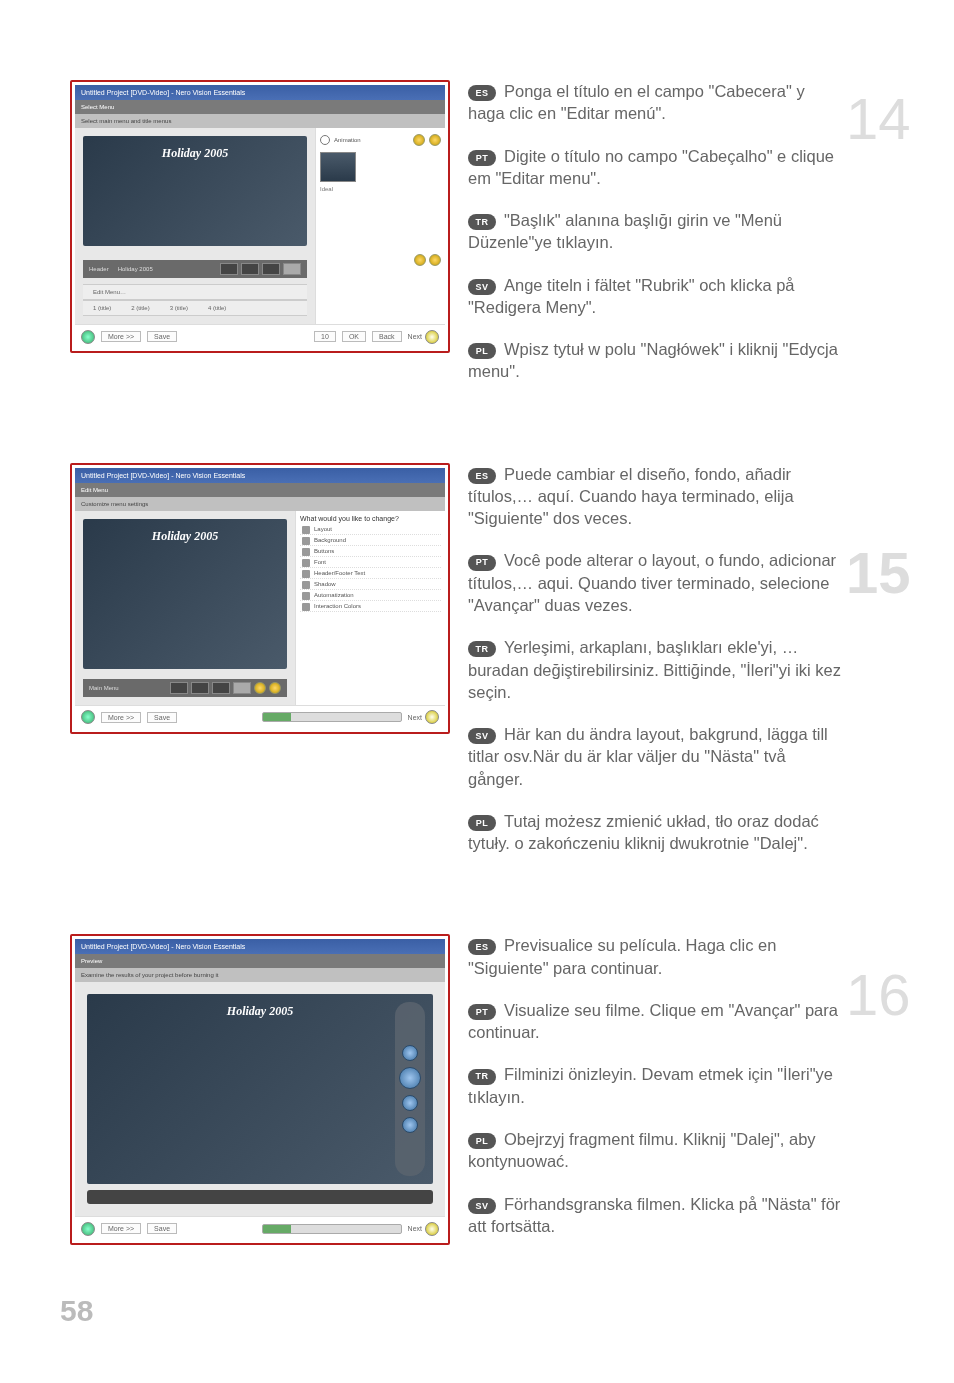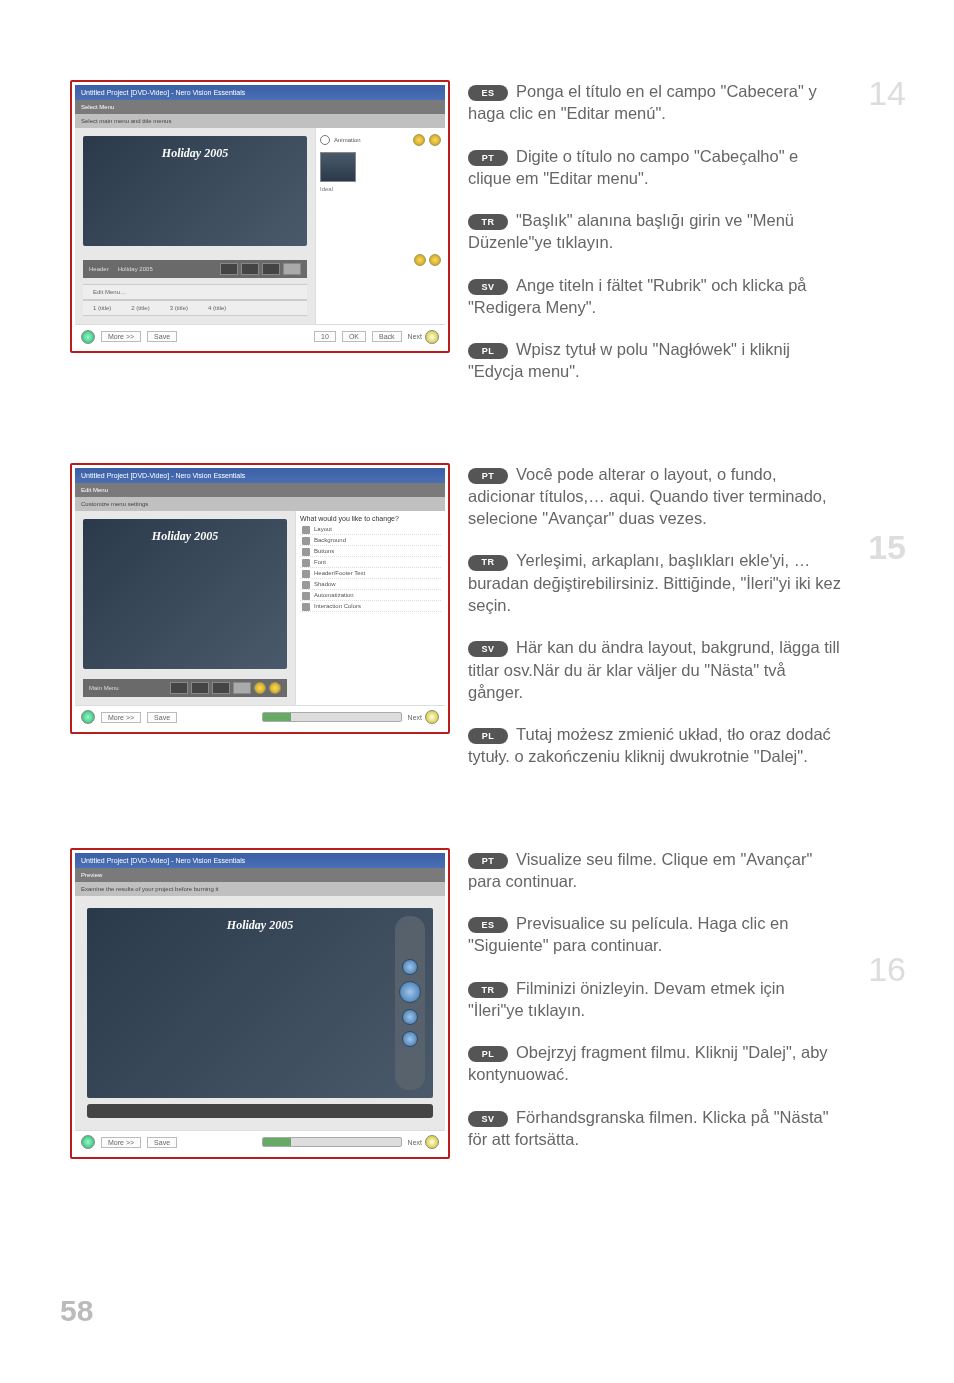--- a/index.html
+++ b/index.html
@@ -26,22 +26,22 @@
   .btn-circle { width: 12px; height: 12px; border-radius: 50%; background: radial-gradient(circle,#ffd966,#c39a00); border: 1px solid #996; }
   .thumb-footer { height: 24px; background: #fff; border-top: 1px solid #ddd; display: flex; align-items: center; padding: 0 6px; gap: 6px; }
   .tf-icon { width: 14px; height: 14px; border-radius: 50%; background: radial-gradient(circle,#8fc,#3a6); border: 1px solid #888; }
   .tf-box { padding: 1px 6px; border: 1px solid #bbb; background: #fcfcfc; font-size: 7px; color: #666; }
   .spacer-grow { flex: 1; }
   .next-btn { display:flex; align-items:center; gap:3px; font-size:7px; color:#666; }
 
   .textcol { flex: 1; min-width: 0; padding-right: 50px; }
   .lang-block { margin-bottom: 20px; font-size: 16.5px; line-height: 1.35; color: #666; font-weight: 300; }
   .lang-block:last-child { margin-bottom: 0; }
-  .lang-tag { display: inline-flex; align-items: center; justify-content: center; width: 40px; height: 16px; border-radius: 8px; background: #555; color: #fff; font-size: 9px; font-weight: bold; letter-spacing: 0.5px; vertical-align: 1px; margin-right: 8px; }
-  .step-number { position: absolute; right: 48px; width: 60px; text-align: right; font-size: 34px; font-weight: 100; color: #ddd; line-height: 1; font-family: "Segoe UI Light", "Segoe UI", Arial, sans-serif; }
+  .lang-tag { display: inline-flex; align-items: center; justify-content: center; width: 28px; height: 16px; border-radius: 8px; background: #555; color: #fff; font-size: 9px; font-weight: bold; letter-spacing: 0.5px; vertical-align: 1px; margin-right: 8px; }
+  .step-number { position: absolute; right: 48px; width: 60px; text-align: right; font-size: 58px; font-weight: 100; color: #ddd; line-height: 1; font-family: "Segoe UI Light", "Segoe UI", Arial, sans-serif; margin-top: 14px; }
   .step-num-14 { top: 76px; }
   .step-num-15 { top: 530px; font-weight: bold; }
   .step-num-16 { top: 952px; }
   .page-number { position: absolute; left: 60px; bottom: 55px; font-size: 30px; color: #bbb; font-weight: 700; }
 
   .editmenu-bar { height: 16px; background: #eee; border-top: 1px solid #ccc; border-bottom: 1px solid #ccc; display:flex; align-items:center; gap:20px; padding:0 10px; font-size:6px; color:#666; }
   .play-overlay { position:absolute; right:8px; top:8px; bottom:8px; width:30px; background:rgba(90,100,110,0.85); border-radius:14px; display:flex; flex-direction:column; align-items:center; justify-content:center; gap:6px; }
   .play-circle { width:16px; height:16px; border-radius:50%; background:radial-gradient(circle,#9ec5ee,#3b6fa0); border:1px solid #2a4a6a; }
   .play-circle.big { width:22px; height:22px; }
   .hd-bar { height:14px; background:#444; border-radius:3px; margin-top:6px; }
@@ -167,20 +167,21 @@
           <span class="spacer-grow"></span>
           <div style="flex:0 0 140px;height:10px;background:linear-gradient(90deg,#6a6,#6a6 20%,#ddd 20%);border:1px solid #aaa;border-radius:2px;"></div>
           <div class="next-btn">
               <span>Next</span>
               <div class="tf-icon" style="background:radial-gradient(circle,#ffe,#cb0);"></div>
             </div>
         </div>
       </div>
     </div>
     <div class="textcol">
+      <div class="lang-block"><span class="lang-tag">ES</span><span>Puede cambiar el diseño, fondo, añadir títulos,… aquí. Cuando haya terminado, elija "Siguiente" dos veces.</span></div>
       <div class="lang-block"><span class="lang-tag">PT</span><span>Você pode alterar o layout, o fundo, adicionar títulos,… aqui. Quando tiver terminado, selecione "Avançar" duas vezes.</span></div>
       <div class="lang-block"><span class="lang-tag">TR</span><span>Yerleşimi, arkaplanı, başlıkları ekle'yi, … buradan değiştirebilirsiniz. Bittiğinde, "İleri"yi iki kez seçin.</span></div>
       <div class="lang-block"><span class="lang-tag">SV</span><span>Här kan du ändra layout, bakgrund, lägga till titlar osv.När du är klar väljer du "Nästa" två gånger.</span></div>
       <div class="lang-block"><span class="lang-tag">PL</span><span>Tutaj możesz zmienić układ, tło oraz dodać tytuły. o zakończeniu kliknij dwukrotnie "Dalej".</span></div>
     </div>
   </div>
 
   <div class="step-row" style="margin-bottom:0;">
     <div class="screenshot">
       <div class="thumb-frame">
@@ -208,22 +209,22 @@
           <span class="spacer-grow"></span>
           <div style="flex:0 0 140px;height:10px;background:linear-gradient(90deg,#6a6,#6a6 20%,#ddd 20%);border:1px solid #aaa;border-radius:2px;"></div>
           <div class="next-btn">
               <span>Next</span>
               <div class="tf-icon" style="background:radial-gradient(circle,#ffe,#cb0);"></div>
             </div>
         </div>
       </div>
     </div>
     <div class="textcol">
+      <div class="lang-block"><span class="lang-tag">ES</span><span>Previsualice su película. Haga clic en "Siguiente" para continuar.</span></div>
       <div class="lang-block"><span class="lang-tag">PT</span><span>Visualize seu filme. Clique em "Avançar" para continuar.</span></div>
-      <div class="lang-block"><span class="lang-tag">ES</span><span>Previsualice su película. Haga clic en "Siguiente" para continuar.</span></div>
       <div class="lang-block"><span class="lang-tag">TR</span><span>Filminizi önizleyin. Devam etmek için "İleri"ye tıklayın.</span></div>
       <div class="lang-block"><span class="lang-tag">PL</span><span>Obejrzyj fragment filmu. Kliknij "Dalej", aby kontynuować.</span></div>
       <div class="lang-block"><span class="lang-tag">SV</span><span>Förhandsgranska filmen. Klicka på "Nästa" för att fortsätta.</span></div>
     </div>
   </div>
 
   <div class="page-number">58</div>
 </div>
 
 </body></html>

